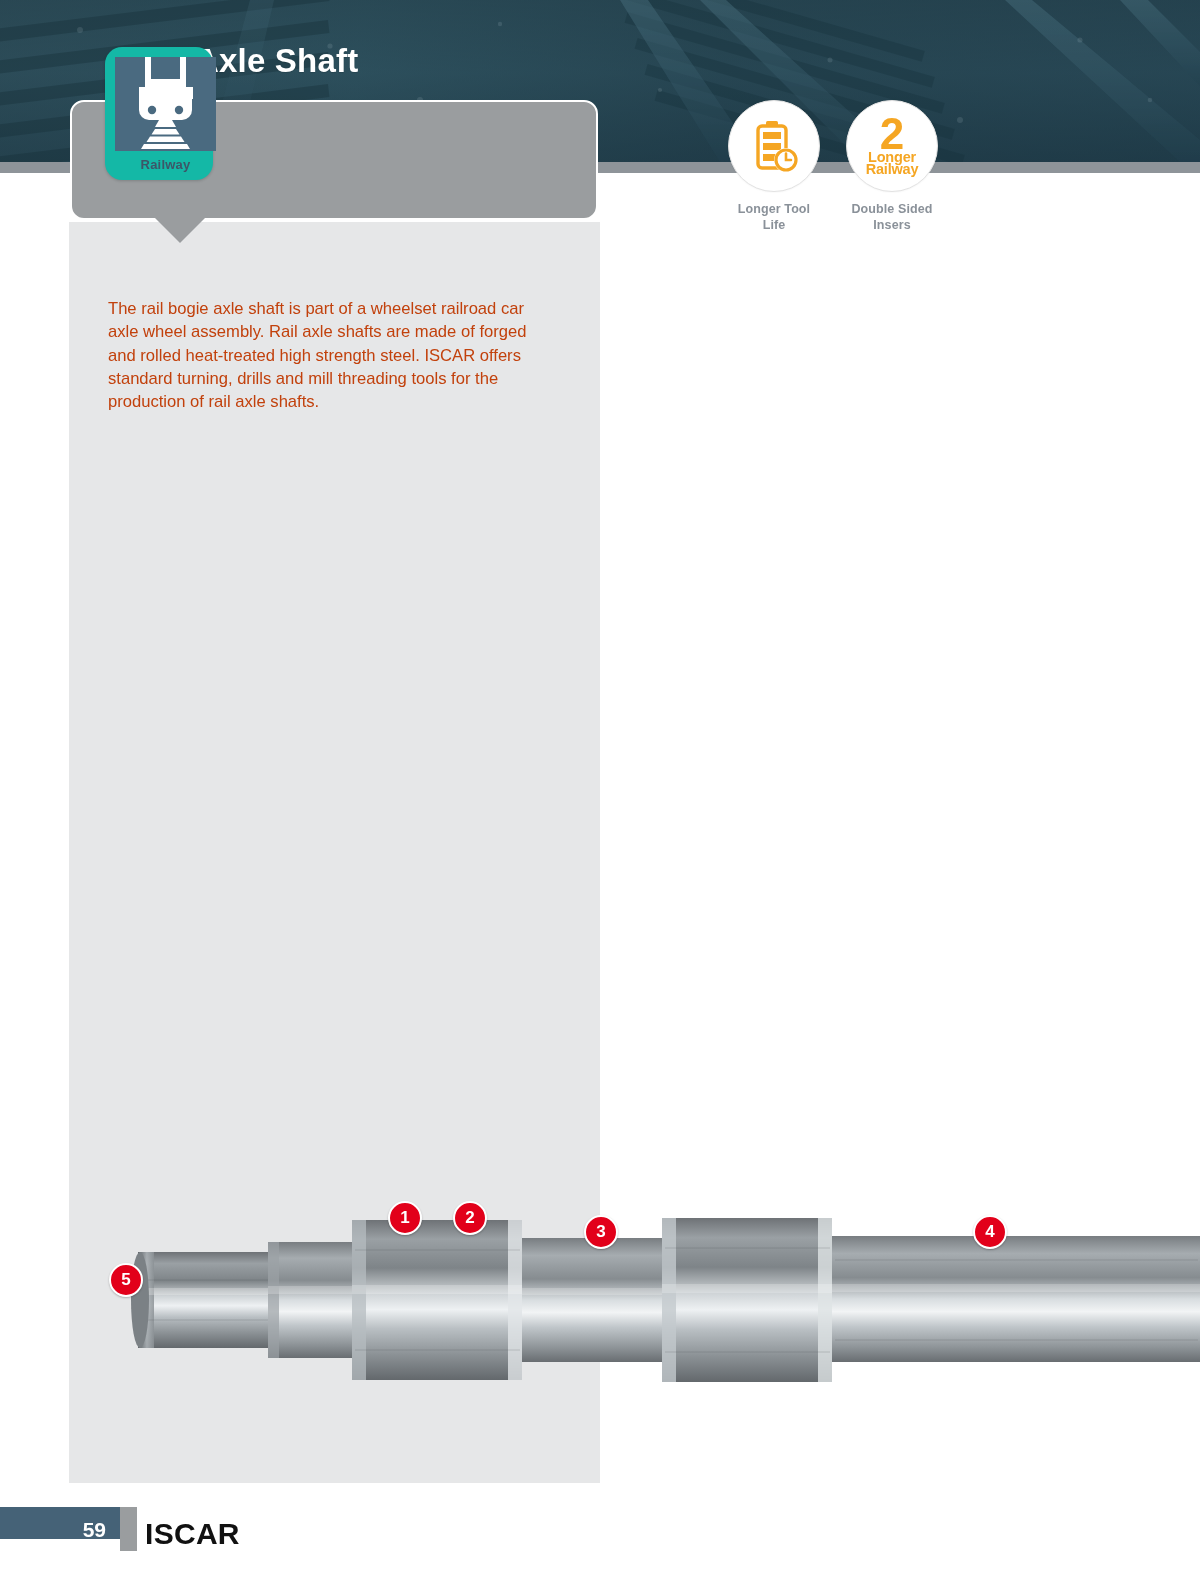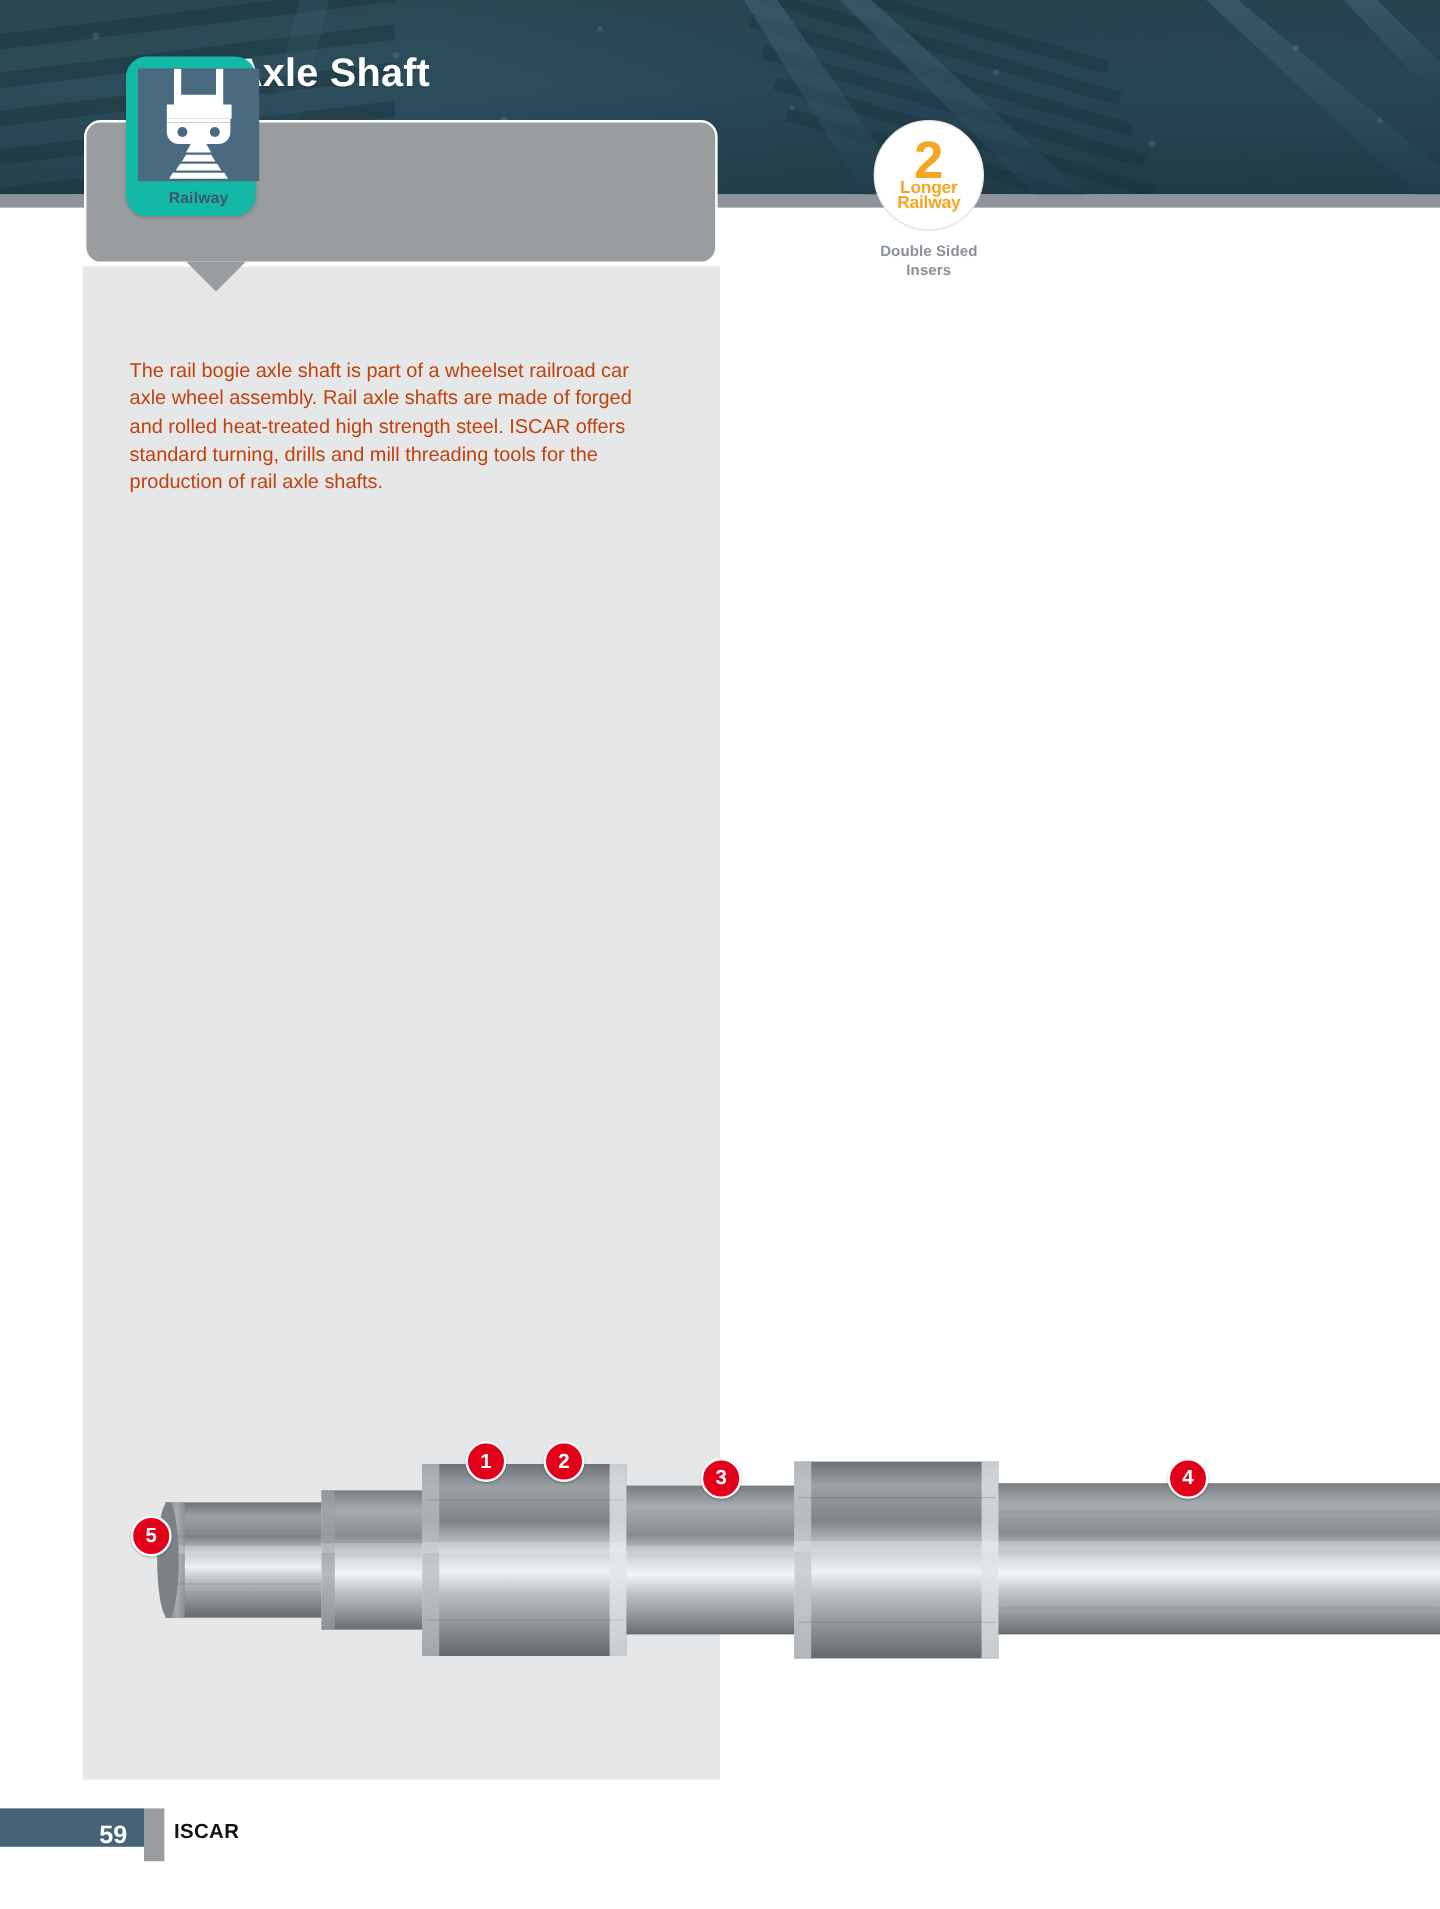--- a/index.html
+++ b/index.html
@@ -192,21 +192,21 @@
   }
   .footer-gray-block {
     position: absolute;
     left: 120px; top: 1507px;
     width: 17px; height: 44px;
     background: #9a9d9f;
   }
   .footer-brand {
     position: absolute;
     left: 145px; top: 1517px;
-    font-size: 17px;
+    font-size: 30px;
     font-weight: bold;
     color: #111111;
     letter-spacing: .3px;
   }
 </style>
 </head>
 <body>
 
 <div class="banner">
   <div class="banner-photo"></div>
@@ -285,20 +285,36 @@
   </div>
   <div class="railway-label">Railway</div>
 </div>
 
 <div class="title-bubble"></div>
 <div class="title-bubble-tail"></div>
 <div class="title-text">Axle Shaft</div>
 
 <div class="badges">
 
+  <div class="badge">
+    <div class="badge-circle">
+      <svg width="52" height="56" viewBox="0 0 52 56">
+        <rect x="18" y="3" width="12" height="5" rx="1.6" fill="#f5a623"></rect>
+        <rect x="10" y="8" width="28" height="42" rx="4" fill="none" stroke="#f5a623" stroke-width="3.4"></rect>
+        <rect x="15" y="14" width="18" height="7" fill="#f5a623"></rect>
+        <rect x="15" y="25" width="18" height="7" fill="#f5a623"></rect>
+        <rect x="15" y="36" width="18" height="7" fill="#f5a623"></rect>
+        <circle cx="38" cy="42" r="12" fill="#ffffff"></circle>
+        <circle cx="38" cy="42" r="10" fill="none" stroke="#f5a623" stroke-width="3.2"></circle>
+        <path d="M38 35.5 V42 h5" stroke="#f5a623" stroke-width="2.6" fill="none" stroke-linecap="round"></path>
+      </svg>
+    </div>
+    <div class="badge-caption">Longer
+Tool Life</div>
+  </div>
 
   <div class="badge">
     <div class="badge-circle">
       <div class="two-wrap">
         <span class="two-big">2</span>
         <span class="two-sub">Longer</span>
         <span class="two-sub">Railway</span>
       </div>
     </div>
     <div class="badge-caption">Double Sided

